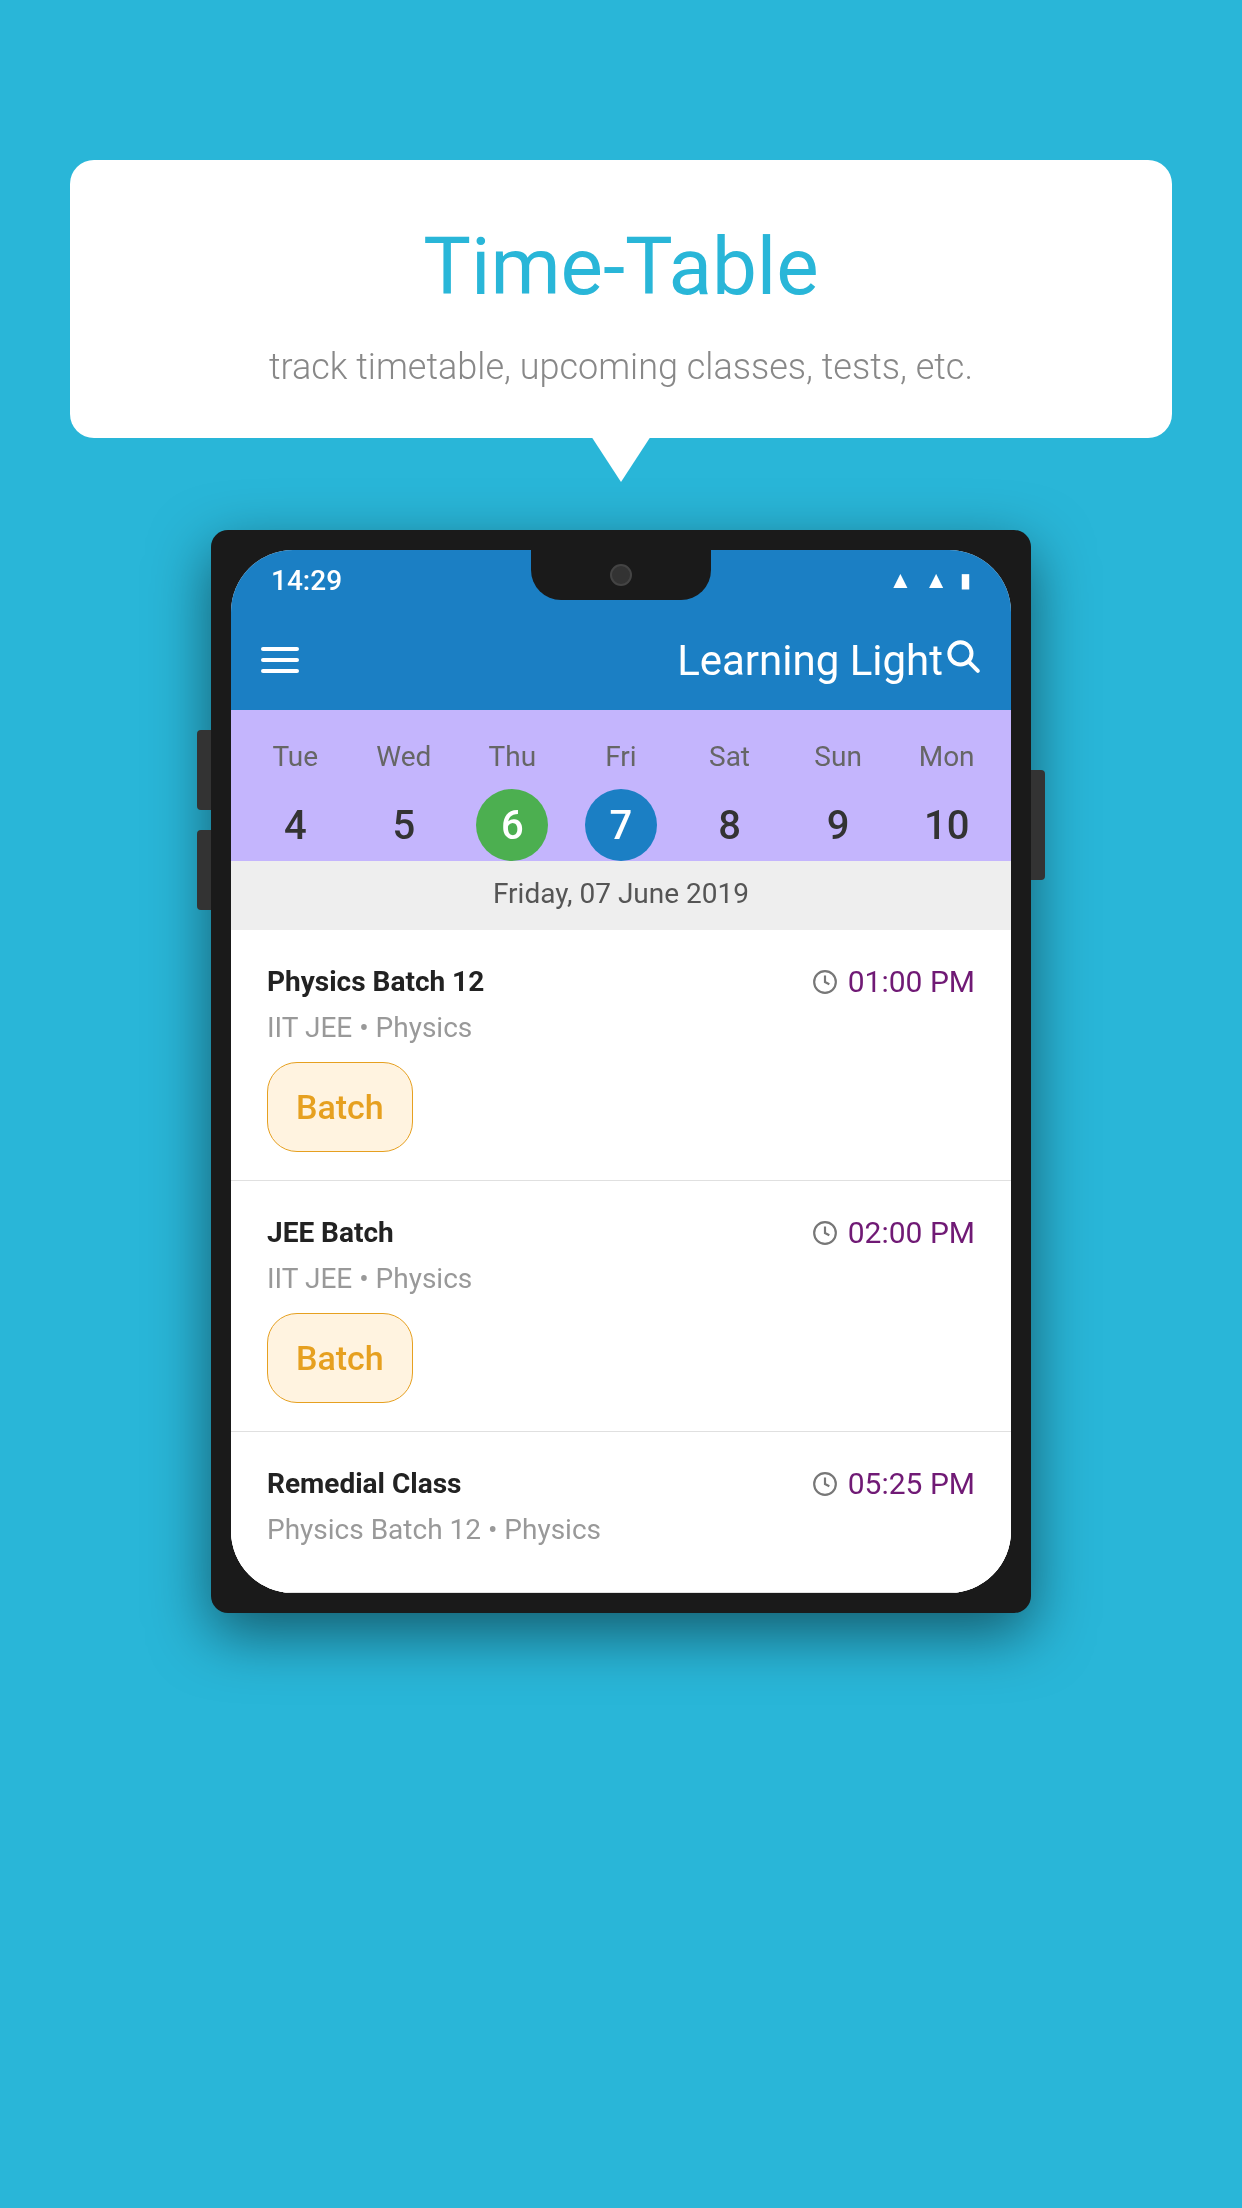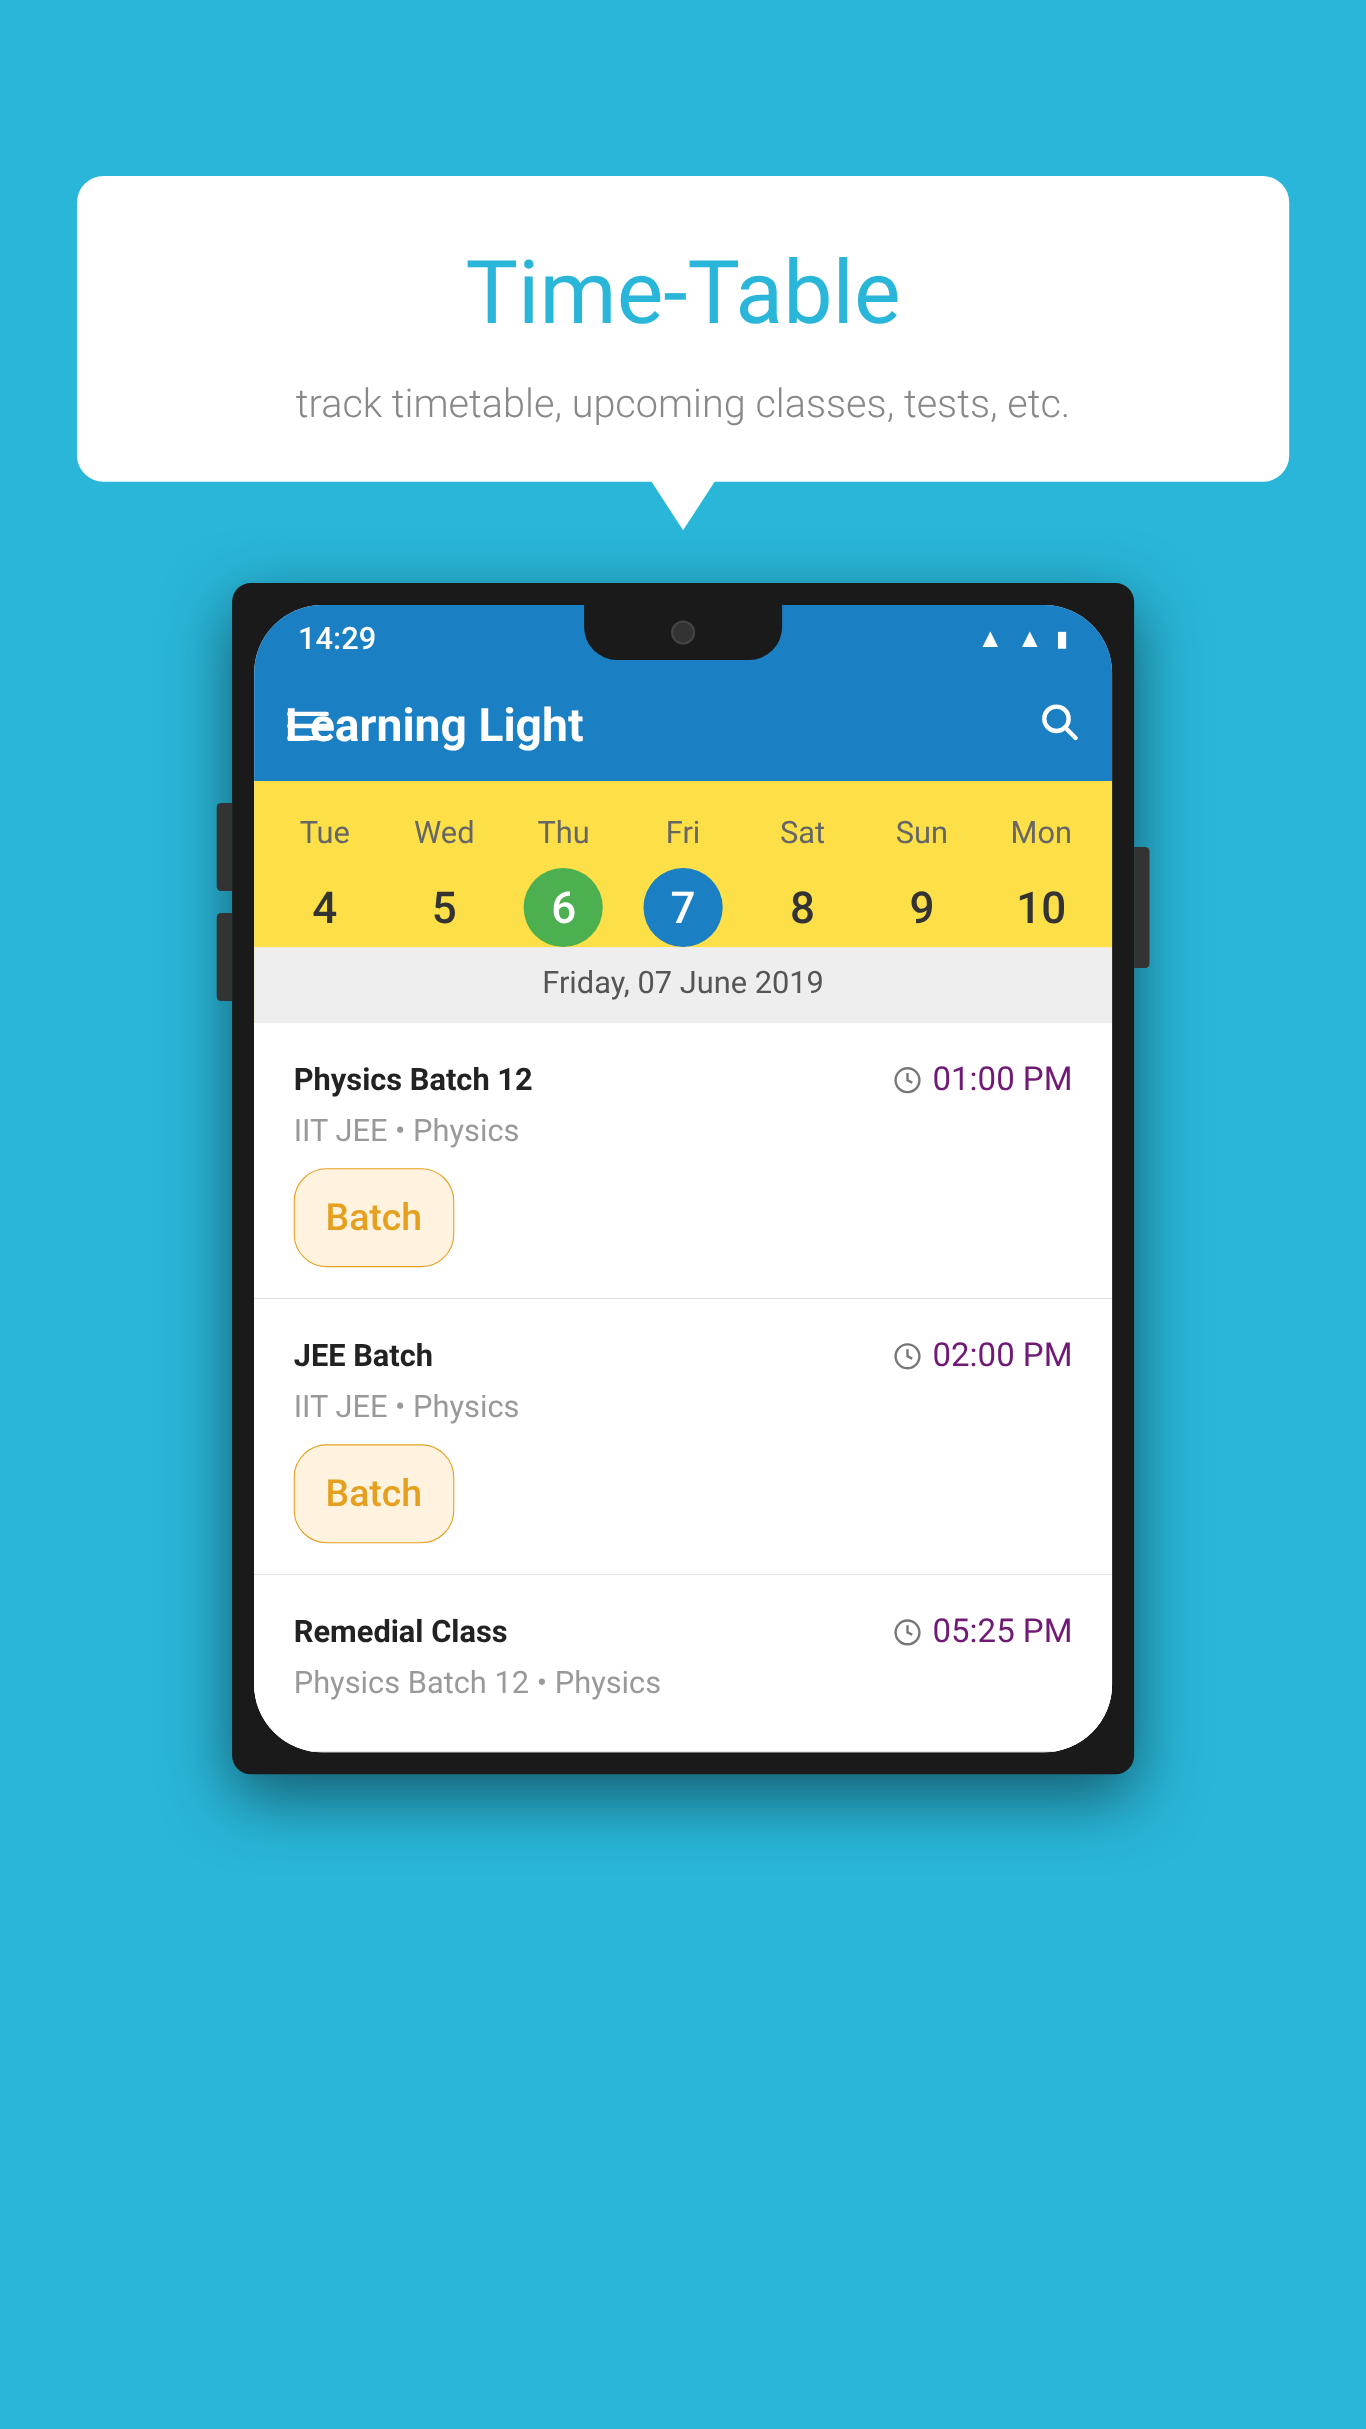--- a/index.html
+++ b/index.html
@@ -144,35 +144,35 @@
       display: block;
       width: 38px;
       height: 4px;
       background: #fff;
       border-radius: 2px;
     }
 
     .app-title {
       color: #fff;
       font-size: 42px;
-      font-weight: 700;
+      font-weight: 400;
       flex: 1;
-      text-align: left;
+      text-align: right;
       margin-left: -40px;
     }
 
     .search-icon-btn {
       color: #fff;
       font-size: 40px;
       cursor: pointer;
     }
 
     
     .calendar-section {
-      background: #fde047;
+      background: #c4b5fd;
       padding: 20px 0 0;
     }
 
     .days-row {
       display: flex;
       justify-content: space-around;
       padding: 10px 10px 0;
     }
 
     .day-col {

